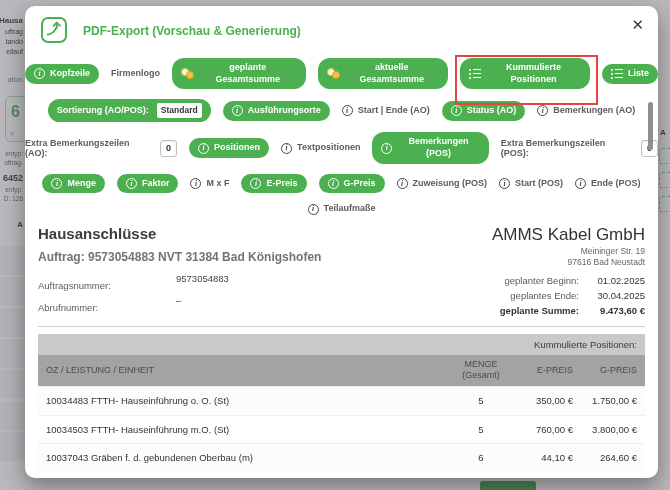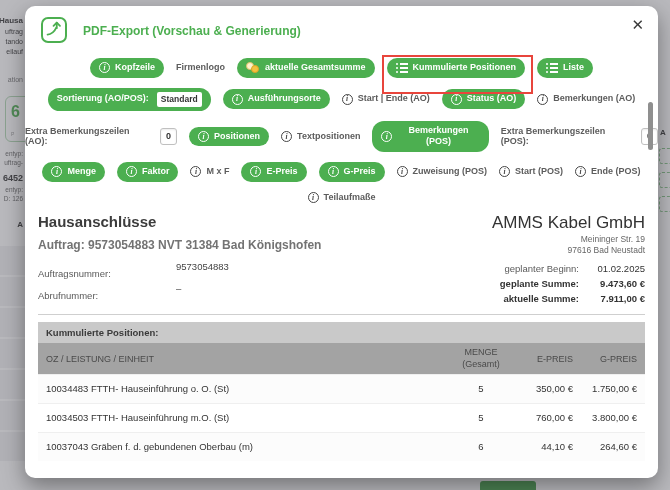--- a/index.html
+++ b/index.html
@@ -86,27 +86,27 @@
   .co-name{font-size:17px;font-weight:normal;color:#333;}
   .co-line{font-size:8.5px;color:#666;margin-top:1px;}
   .pv-rfield{display:flex;justify-content:flex-end;gap:8px;font-size:9.5px;margin-top:4px;}
   .pv-rfield .lbl{color:#5a5a5a;}
   .pv-rfield .val{color:#333;min-width:58px;text-align:right;}
   .pv-rfield.bold .lbl,.pv-rfield.bold .val{font-weight:bold;color:#333;}
   .pv-divider{border-top:1px solid #cfcfcf;margin-top:9px;}
 
   
   .tbl{margin-top:7px;}
-  .sec-bar{background:#c9c9c9;color:#3a3a3a;font-size:9.5px;font-weight:bold;padding:5px 8px;}
+  .sec-bar{background:#c9c9c9;color:#3a3a3a;font-size:9.5px;font-weight:normal;padding:5px 8px;text-align:right;}
   .cols{display:flex;align-items:center;background:#a3a3a3;padding:4px 8px;font-size:9px;color:#4a4a4a;}
   .c-pos{flex:1;}
   .c-menge{width:52px;text-align:center;line-height:1.25;}
   .c-e{width:66px;text-align:right;}
   .c-g{width:64px;text-align:right;}
-  .trow{display:flex;align-items:center;padding:8px 8px;font-size:9.5px;color:#333;border-top:1px solid #efefef;}
+  .trow{display:flex;align-items:flex-start;padding:8px 8px;font-size:9.5px;color:#333;border-top:1px solid #efefef;}
   .trow:nth-child(odd){background:#fcfcfc;}
 </style>
 </head>
 <body>
 
 <div class="bg-page">
   <div class="bg-left">
     <div class="frag f-b" style="top:16px;font-size:8px;">Hausa</div>
     <div class="frag" style="top:28px;font-size:7px;">uftrag</div>
     <div class="frag" style="top:38px;font-size:7px;">tando</div>
@@ -160,20 +160,27 @@
   <div class="controls">
 
     <div class="crow">
       <button class="pill">
         <span class="iinfo">i</span>
         <span>Kopfzeile</span>
       </button>
       <span class="ghost">
         <span>Firmenlogo</span>
       </span>
+      <button class="pill">
+        <span class="icoins">
+            <span class="c1"></span>
+            <span class="c2"></span>
+          </span>
+        <span>geplante Gesamtsumme</span>
+      </button>
       <button class="pill">
         <span class="icoins">
             <span class="c1"></span>
             <span class="c2"></span>
           </span>
         <span>aktuelle Gesamtsumme</span>
       </button>
       <span class="hl-wrap">
         <button class="pill">
           <span class="ilist">
@@ -314,27 +321,27 @@
         </div>
       </div>
       <div class="pv-right">
         <div class="co-name">AMMS Kabel GmbH</div>
         <div class="co-line">Meininger Str. 19</div>
         <div class="co-line">97616 Bad Neustadt</div>
         <div class="pv-rfield" style="margin-top:8px;">
           <span class="lbl">geplanter Beginn:</span>
           <span class="val">01.02.2025</span>
         </div>
+        <div class="pv-rfield">
+          <span class="lbl">geplantes Ende:</span>
+          <span class="val">30.04.2025</span>
+        </div>
         <div class="pv-rfield bold">
           <span class="lbl">geplante Summe:</span>
           <span class="val">9.473,60 €</span>
-        </div>
-        <div class="pv-rfield bold">
-          <span class="lbl">aktuelle Summe:</span>
-          <span class="val">7.911,00 €</span>
         </div>
       </div>
     </div>
 
     <div class="pv-divider"></div>
 
     <div class="tbl">
       <div class="sec-bar">Kummulierte Positionen:</div>
       <div class="cols">
         <span class="c-pos">OZ / LEISTUNG / EINHEIT</span>

